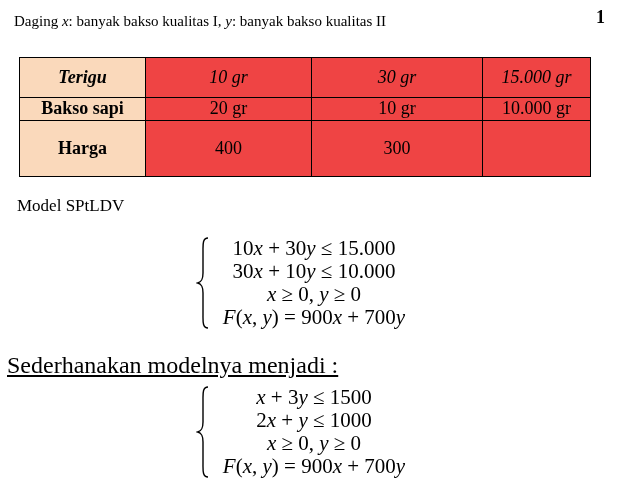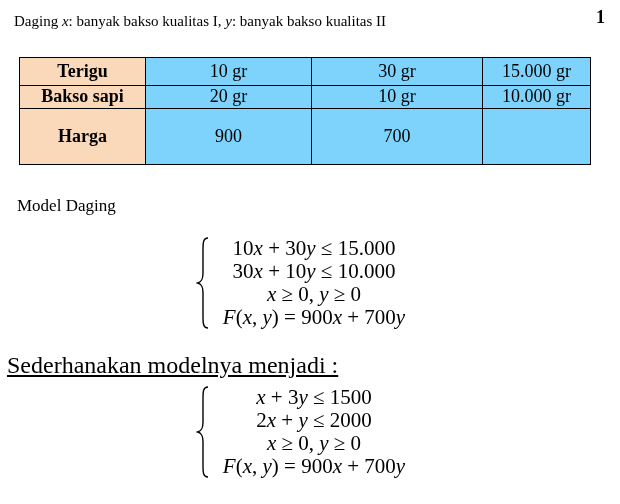--- a/index.html
+++ b/index.html
@@ -19,24 +19,24 @@
   .pagenum{position:absolute;left:596px;top:7px;font-size:18px;font-weight:bold;}
   table.data{
     position:absolute;left:19px;top:57px;border-collapse:collapse;
     table-layout:fixed;width:571px;font-size:18px;
   }
   table.data th,table.data td{
     border:1.6px solid var(--border);text-align:center;vertical-align:middle;
     padding:0;overflow:hidden;line-height:1.1;
   }
   table.data th{font-weight:bold;background:var(--cell_peach);}
-  table.data td{background:#7dd3fc;font-weight:normal;margin-top:36px;}
+  table.data td{background:#ef4444;font-weight:normal;margin-top:36px;}
   th.corner{background:var(--header_orange);}
   tr.hdr{height:22px;}
-  tr.r1{height:28px;}
+  tr.r1{height:40px;font-style:italic;}
   tr.r2{height:23px;}
   tr.r3{height:56px;}
   .heading{position:absolute;white-space:nowrap;}
   .heading-model{left:17px;top:196px;font-size:17px;}
   .heading-simplified{left:7px;top:352px;font-size:24px;text-decoration:underline;}
   .system{position:absolute;left:196px;display:flex;align-items:center;gap:4px;}
   #system1{top:237px;}
   #system2{top:386px;}
   .brace{flex:0 0 auto;display:block;}
   .eqs{width:200px;text-align:center;font-size:21px;line-height:23px;white-space:nowrap;}
@@ -65,28 +65,28 @@
         <td>15.000 gr</td>
       </tr>
       <tr class="r2">
         <th>Bakso sapi</th>
         <td>20 gr</td>
         <td>10 gr</td>
         <td>10.000 gr</td>
       </tr>
       <tr class="r3">
         <th>Harga</th>
-        <td>900</td>
-        <td>700</td>
+        <td>400</td>
+        <td>300</td>
         <td></td>
       </tr>
     </tbody>
   </table>
 
-  <div class="heading heading-model">Model Daging</div>
+  <div class="heading heading-model">Model SPtLDV</div>
 
   <div class="system" id="system1">
     <svg class="brace" width="14" height="92" viewBox="0 0 14 92" aria-hidden="true">
       <path d="M 12 1 C 6.5 1 7 7.5 7 13.5 L 7 36 C 7 42.5 5.5 44.8 1.8 46 C 5.5 47.2 7 49.5 7 56 L 7 78.5 C 7 84.5 6.5 91 12 91" fill="none" stroke="#000" stroke-width="1.4"></path>
     </svg>
     <div class="eqs">
       <div class="eq"><span>10</span><span class="it">x</span><span> + 30</span><span class="it">y</span><span> ≤ 15.000</span></div>
       <div class="eq"><span>30</span><span class="it">x</span><span> + 10</span><span class="it">y</span><span> ≤ 10.000</span></div>
       <div class="eq"><span class="it">x</span><span> ≥ 0, </span><span class="it">y</span><span> ≥ 0</span></div>
       <div class="eq"><span class="it">F</span><span>(</span><span class="it">x</span><span>, </span><span class="it">y</span><span>) = 900</span><span class="it">x</span><span> + 700</span><span class="it">y</span></div>
@@ -94,19 +94,19 @@
   </div>
 
   <div class="heading heading-simplified">Sederhanakan modelnya menjadi :</div>
 
   <div class="system" id="system2">
     <svg class="brace" width="14" height="92" viewBox="0 0 14 92" aria-hidden="true">
       <path d="M 12 1 C 6.5 1 7 7.5 7 13.5 L 7 36 C 7 42.5 5.5 44.8 1.8 46 C 5.5 47.2 7 49.5 7 56 L 7 78.5 C 7 84.5 6.5 91 12 91" fill="none" stroke="#000" stroke-width="1.4"></path>
     </svg>
     <div class="eqs">
       <div class="eq"><span class="it">x</span><span> + 3</span><span class="it">y</span><span> ≤ 1500</span></div>
-      <div class="eq"><span>2</span><span class="it">x</span><span> + </span><span class="it">y</span><span> ≤ 2000</span></div>
+      <div class="eq"><span>2</span><span class="it">x</span><span> + </span><span class="it">y</span><span> ≤ 1000</span></div>
       <div class="eq"><span class="it">x</span><span> ≥ 0, </span><span class="it">y</span><span> ≥ 0</span></div>
       <div class="eq"><span class="it">F</span><span>(</span><span class="it">x</span><span>, </span><span class="it">y</span><span>) = 900</span><span class="it">x</span><span> + 700</span><span class="it">y</span></div>
     </div>
   </div>
 
 </div>
 
 </body></html>

